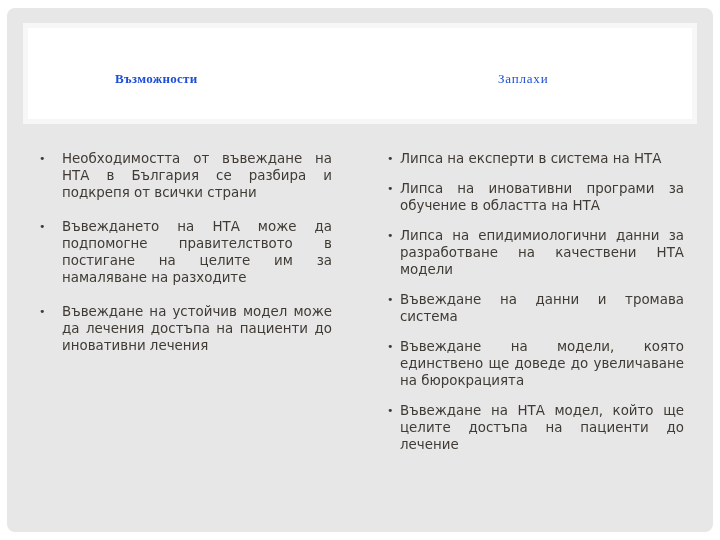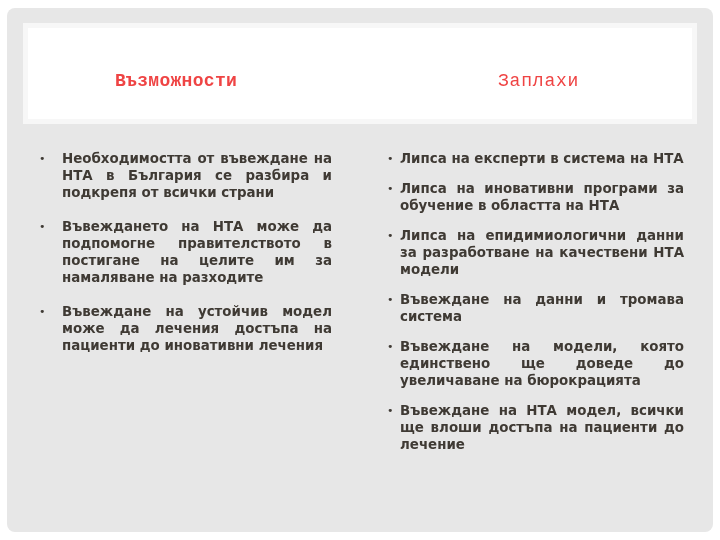--- a/index.html
+++ b/index.html
@@ -31,23 +31,23 @@
       position: absolute;
       left: 5px;
       top: 5px;
       right: 5px;
       bottom: 5px;
       background: #ffffff;
     }
     .col-title {
       position: absolute;
       top: 71px;
-      font-size: 18px;
-      color: #ef4444;
-      font-family: Liberation Mono, monospace;
+      font-size: 13px;
+      color: #1d4ed8;
+      font-family: Liberation Serif, serif;
     }
     .col-title.left {
       left: 115px;
       font-weight: bold;
       letter-spacing: 0.3px;
     }
     .col-title.right {
       left: 498px;
       letter-spacing: 0.8px;
     }
@@ -68,21 +68,21 @@
     .col.left .item { padding-left: 26px; margin-bottom: 17px; }
     .col.right .item { padding-left: 16px; margin-bottom: 13px; }
     .bullet {
       position: absolute;
       top: 0;
       font-size: 11px;
       color: #3f3a34;
     }
     .col.left .bullet { left: 3px; }
     .col.right .bullet { left: 3px; }
-    .item-text { display: block; font-weight: bold; }
+    .item-text { display: block; }
   </style>
 </head>
 <body>
 
 <div class="slide">
   <div class="title-band">
     <div class="title-band-inner"></div>
   </div>
 </div>
 
@@ -120,15 +120,15 @@
   <div class="item">
     <span class="bullet">•</span>
     <span class="item-text">Въвеждане на данни и тромава система</span>
   </div>
   <div class="item">
     <span class="bullet">•</span>
     <span class="item-text">Въвеждане на модели, която единствено ще доведе до увеличаване на бюрокрацията</span>
   </div>
   <div class="item">
     <span class="bullet">•</span>
-    <span class="item-text">Въвеждане на НТА модел, всички ще влоши достъпа на пациенти до лечение</span>
+    <span class="item-text">Въвеждане на НТА модел, който ще целите достъпа на пациенти до лечение</span>
   </div>
 </div>
 
 </body></html>

